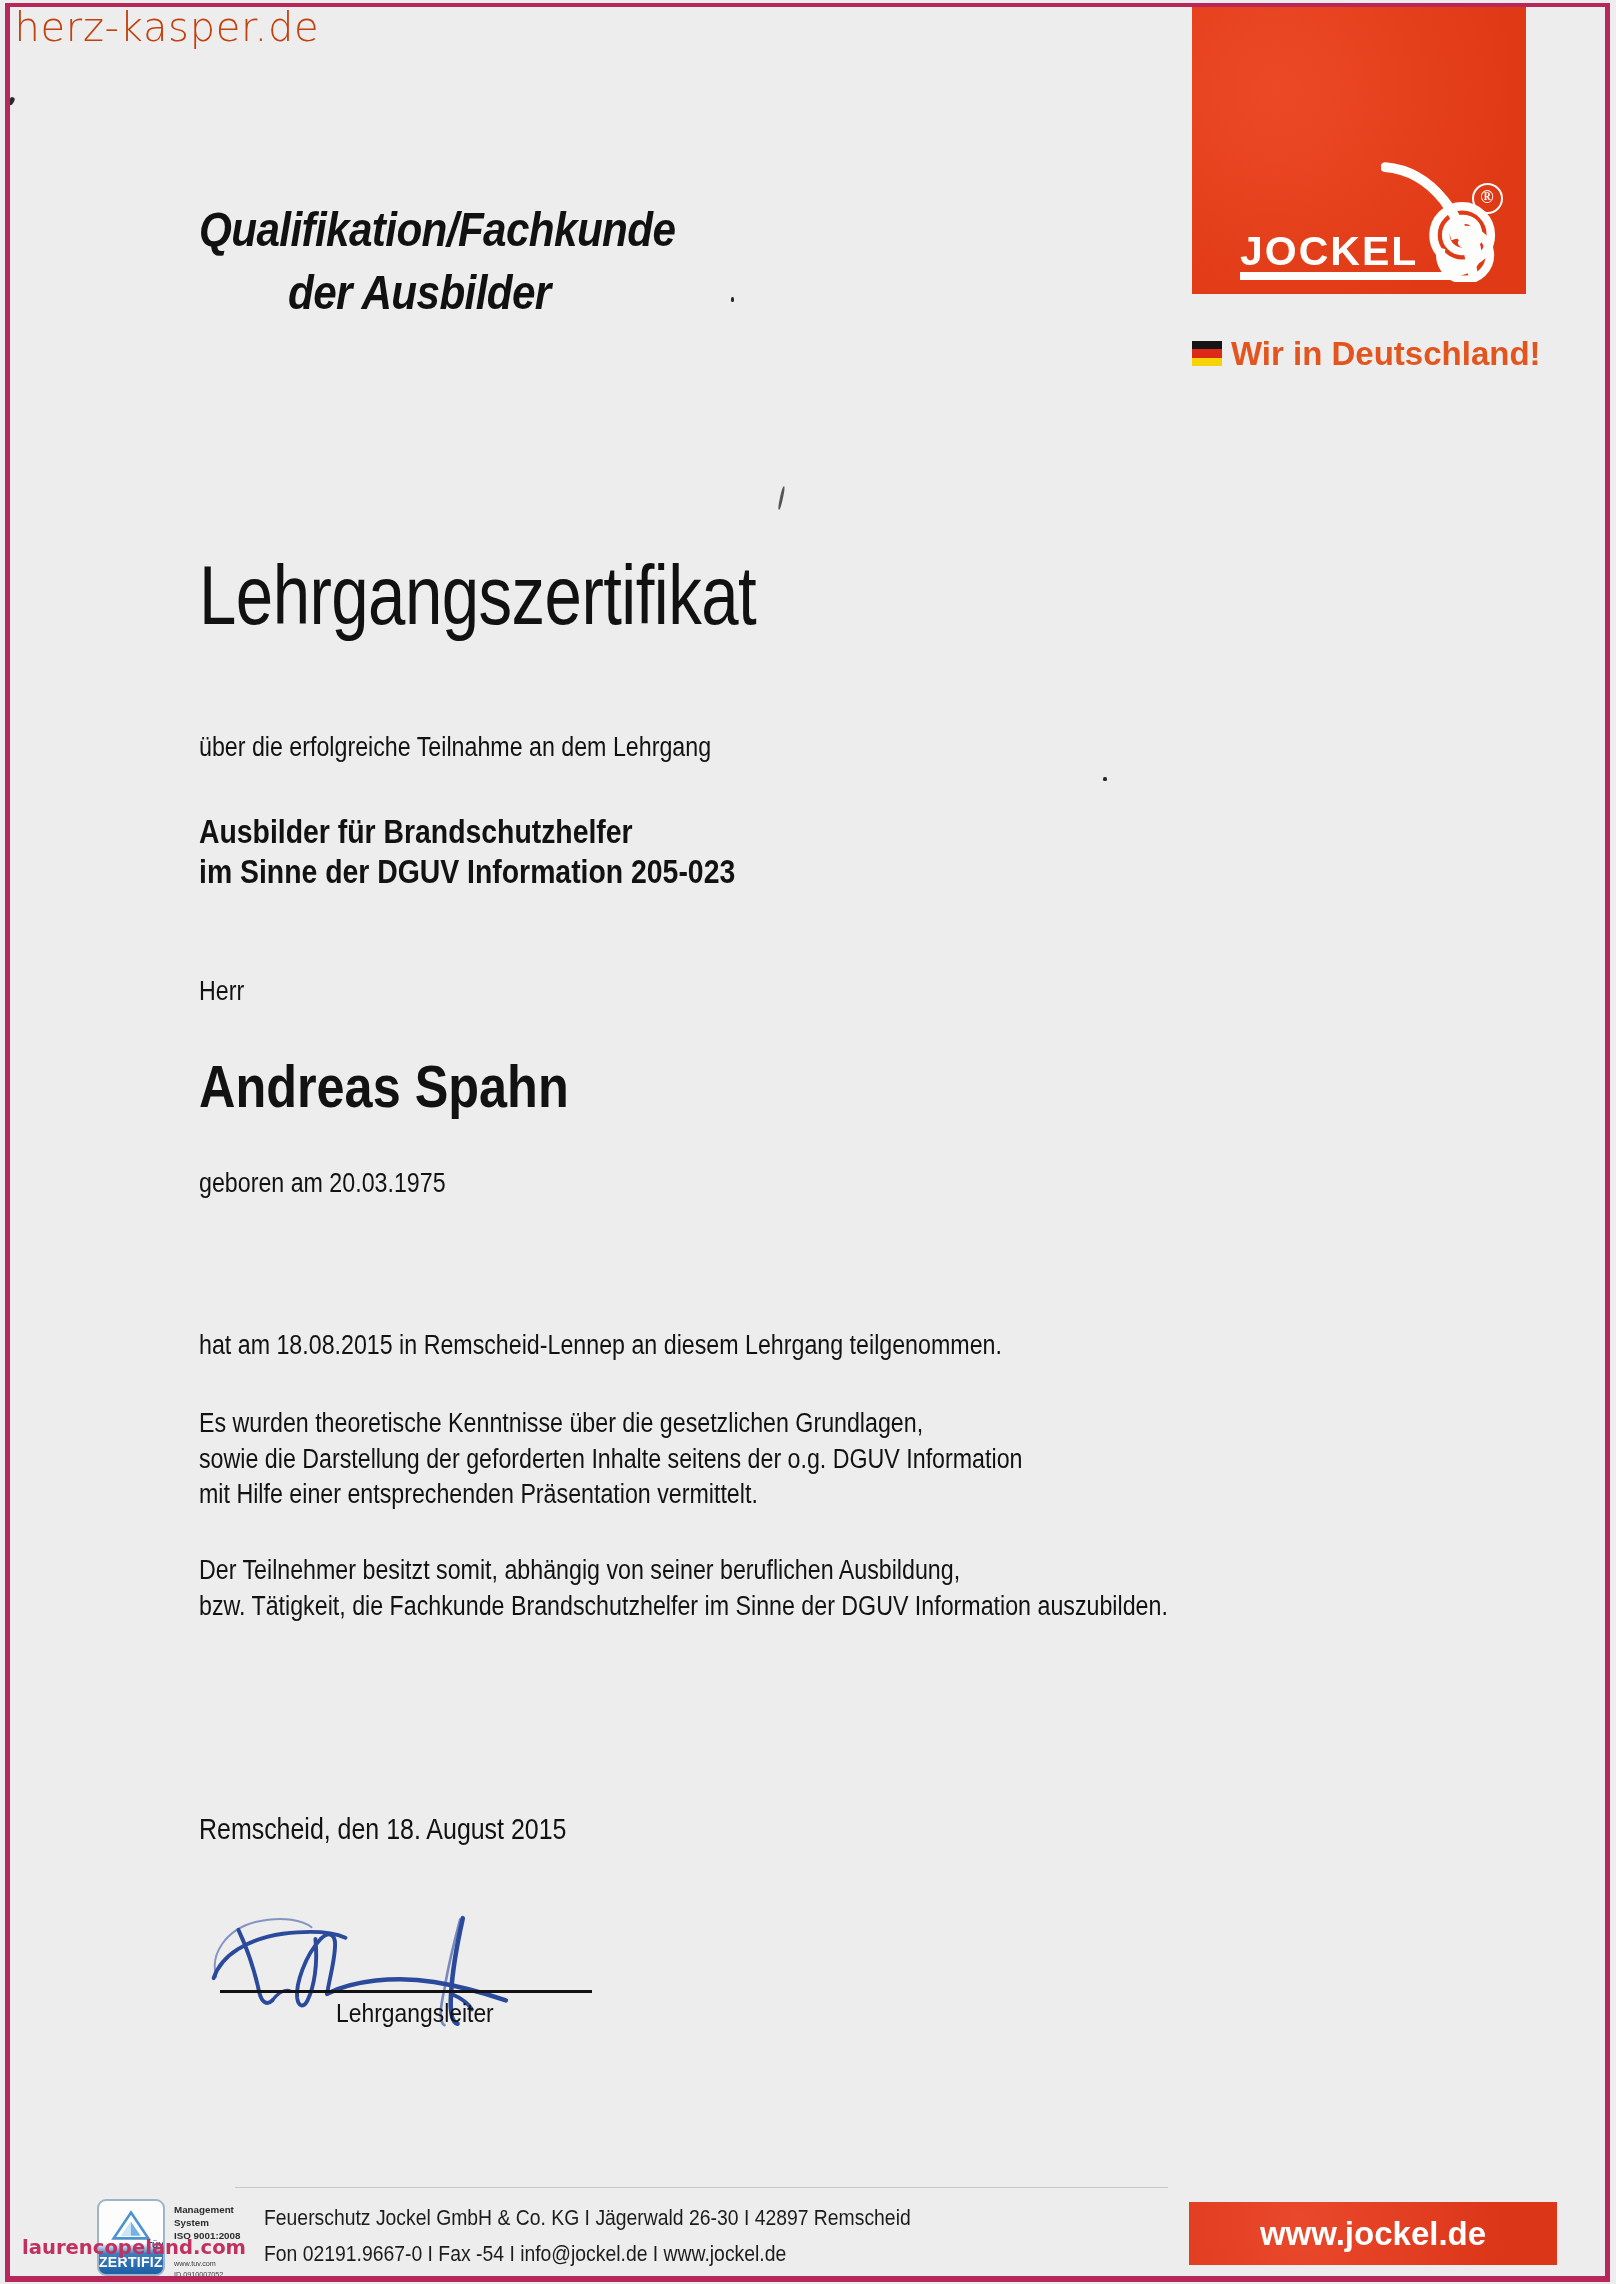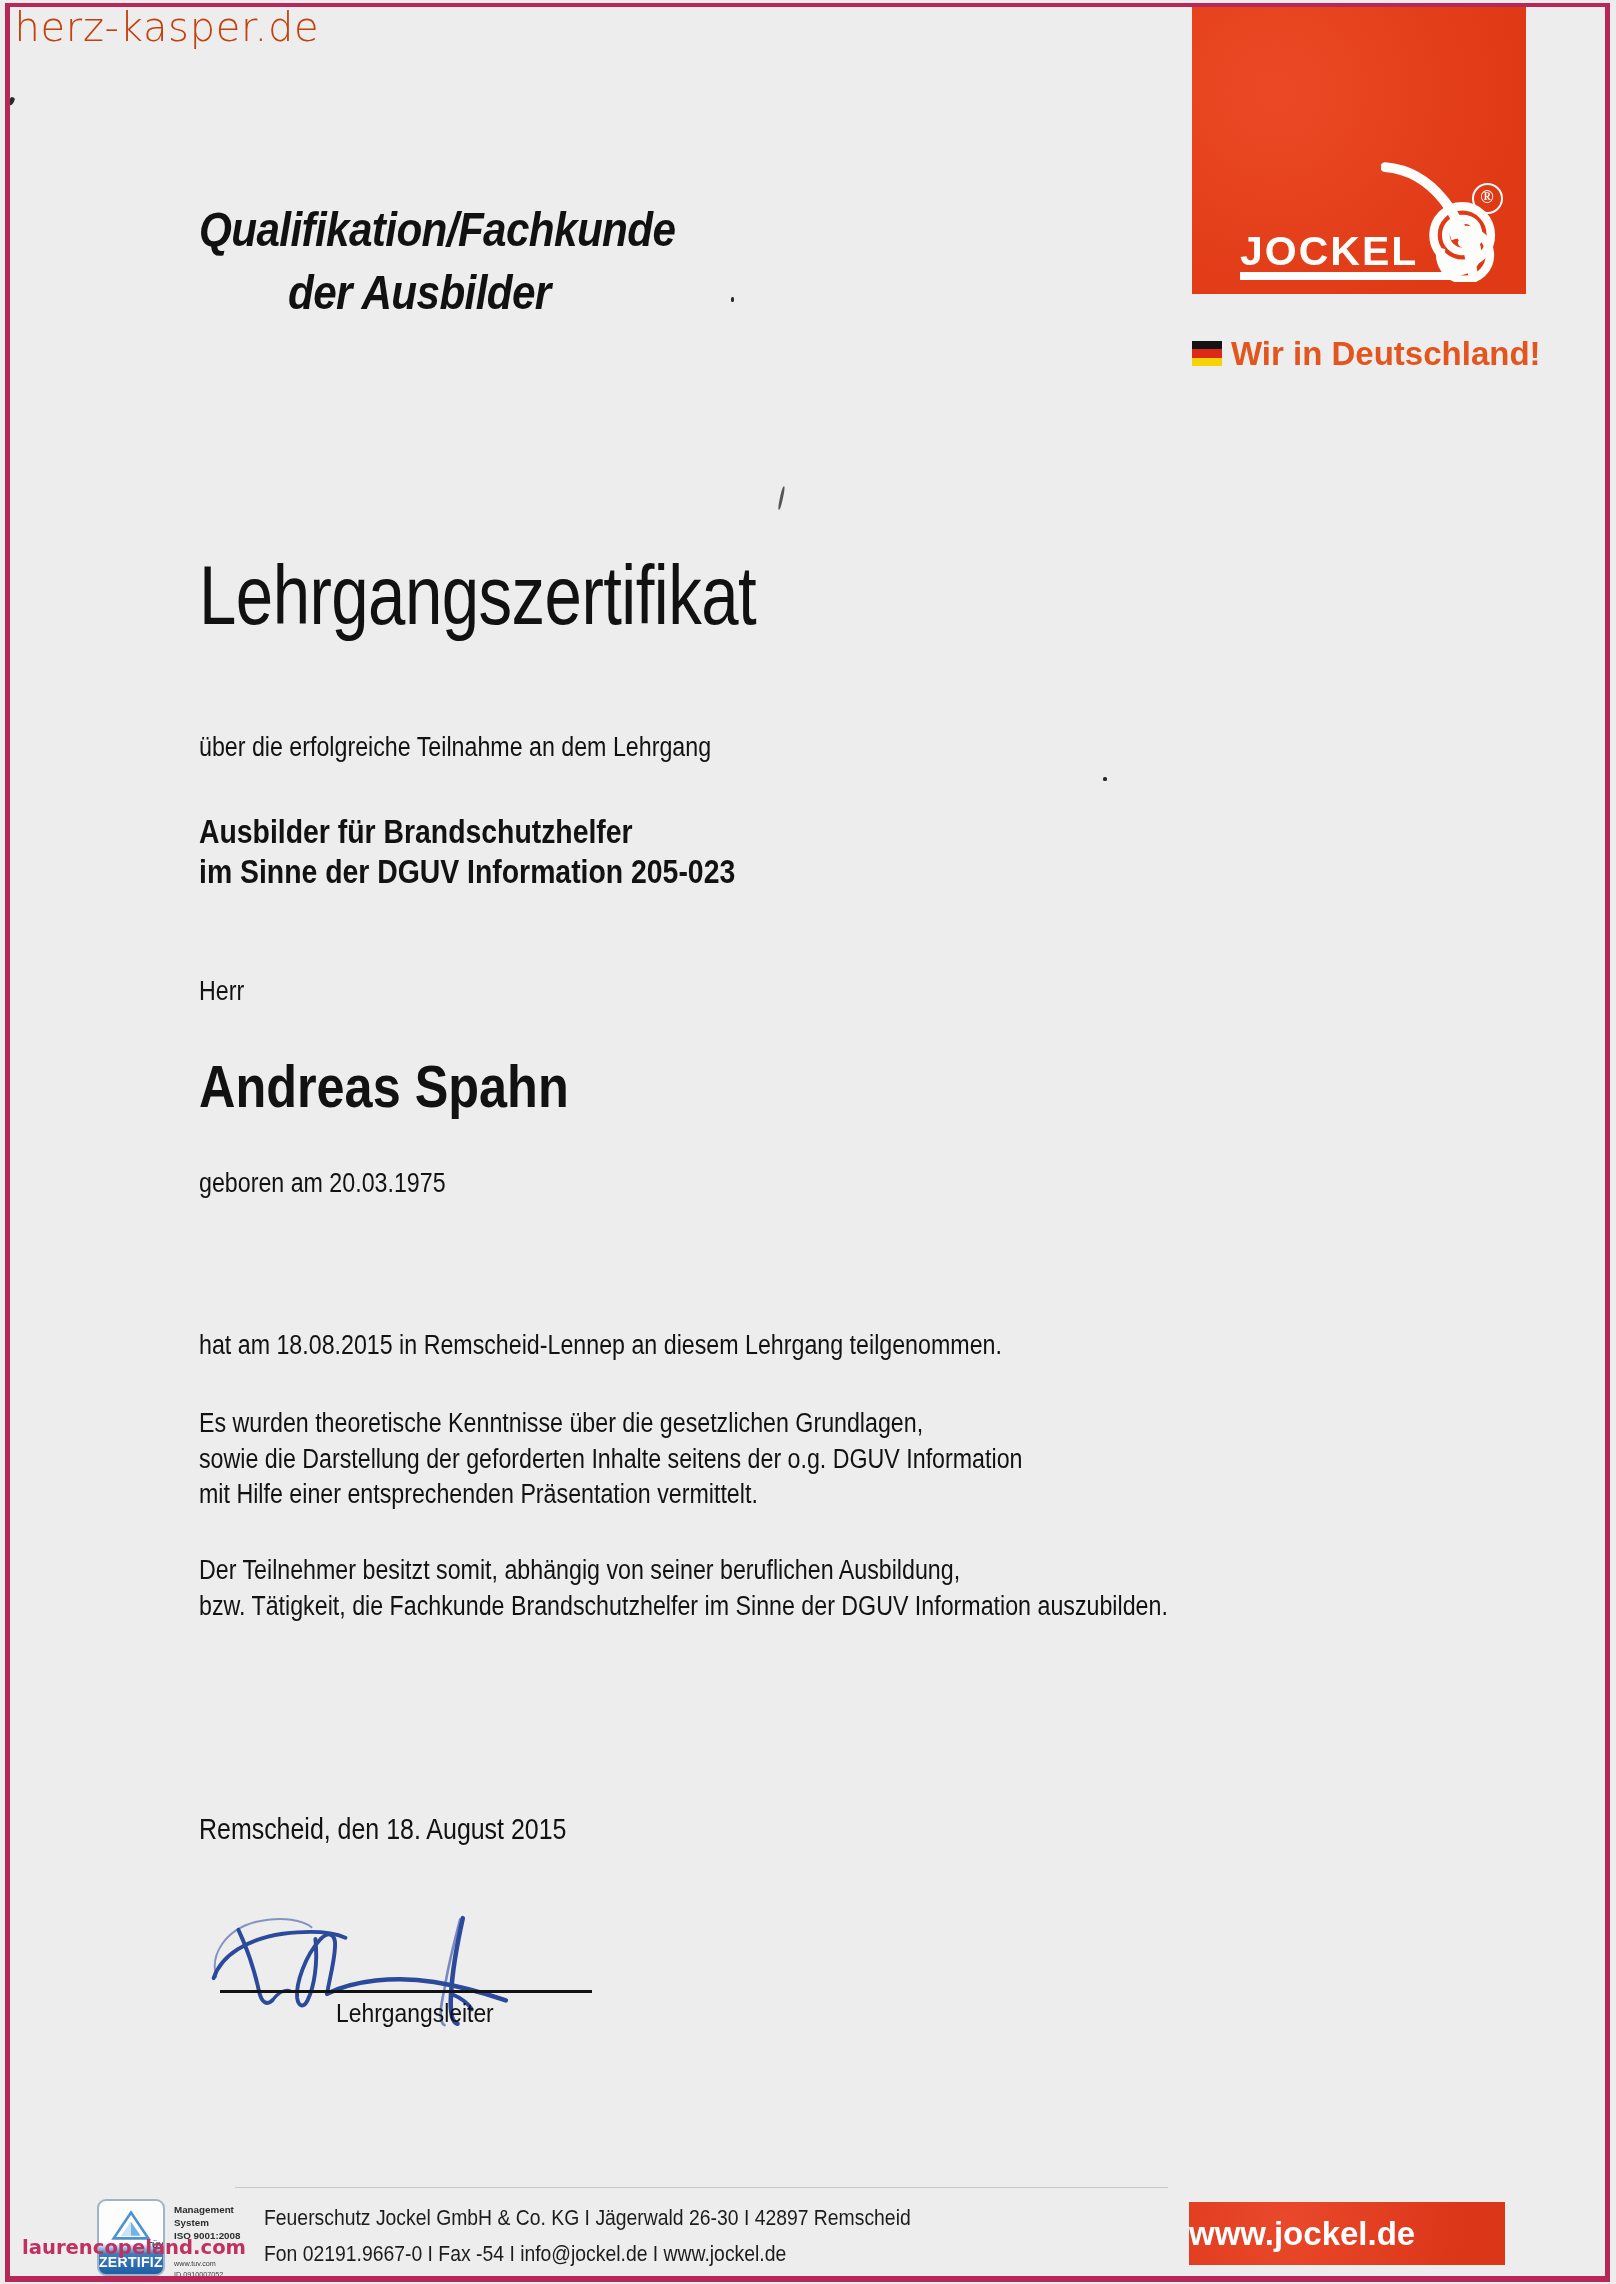--- a/index.html
+++ b/index.html
@@ -354,29 +354,29 @@
     color: #1c1c1c;
     transform: scaleX(0.88);
     transform-origin: left top;
     white-space: nowrap;
     z-index: 15;
   }
   #url-banner {
     position: absolute;
     left: 1189px;
     top: 2202px;
-    width: 316px;
+    width: 368px;
     height: 63px;
     background:
       radial-gradient(circle at 30% 35%, rgba(255,255,255,0.08), rgba(0,0,0,0.05) 78%),
       #e8391a;
     z-index: 20;
     display: flex;
     align-items: center;
-    justify-content: flex-start;
+    justify-content: center;
   }
   .url-text {
     font-family: "Liberation Sans", sans-serif;
     font-size: 33px;
     font-weight: 700;
     color: #ffffff;
     letter-spacing: 0px;
     white-space: nowrap;
   }
 

